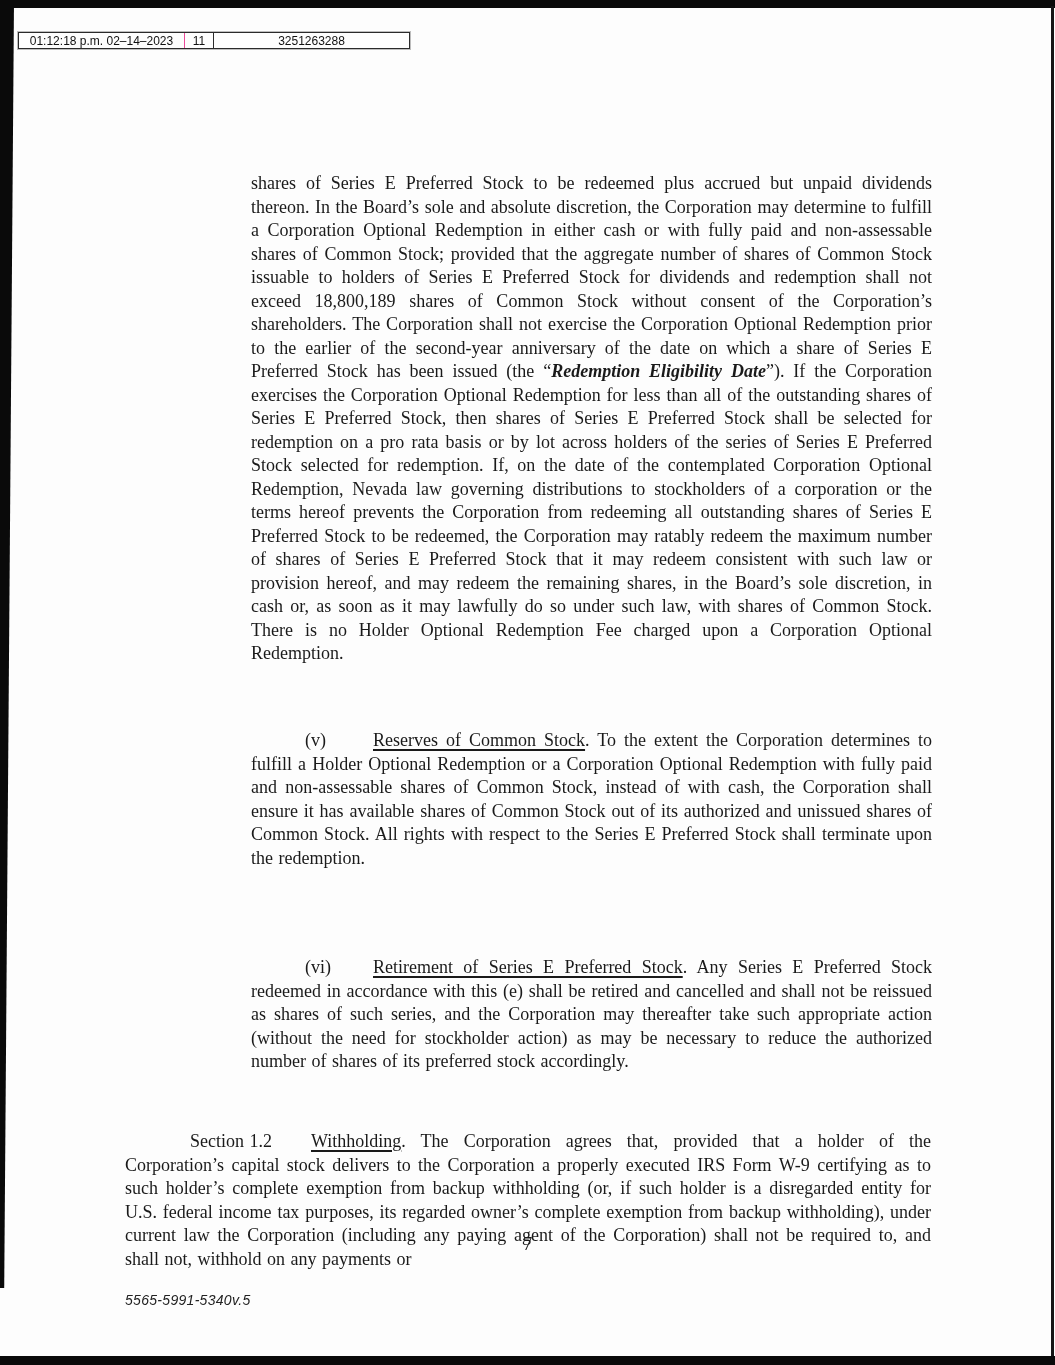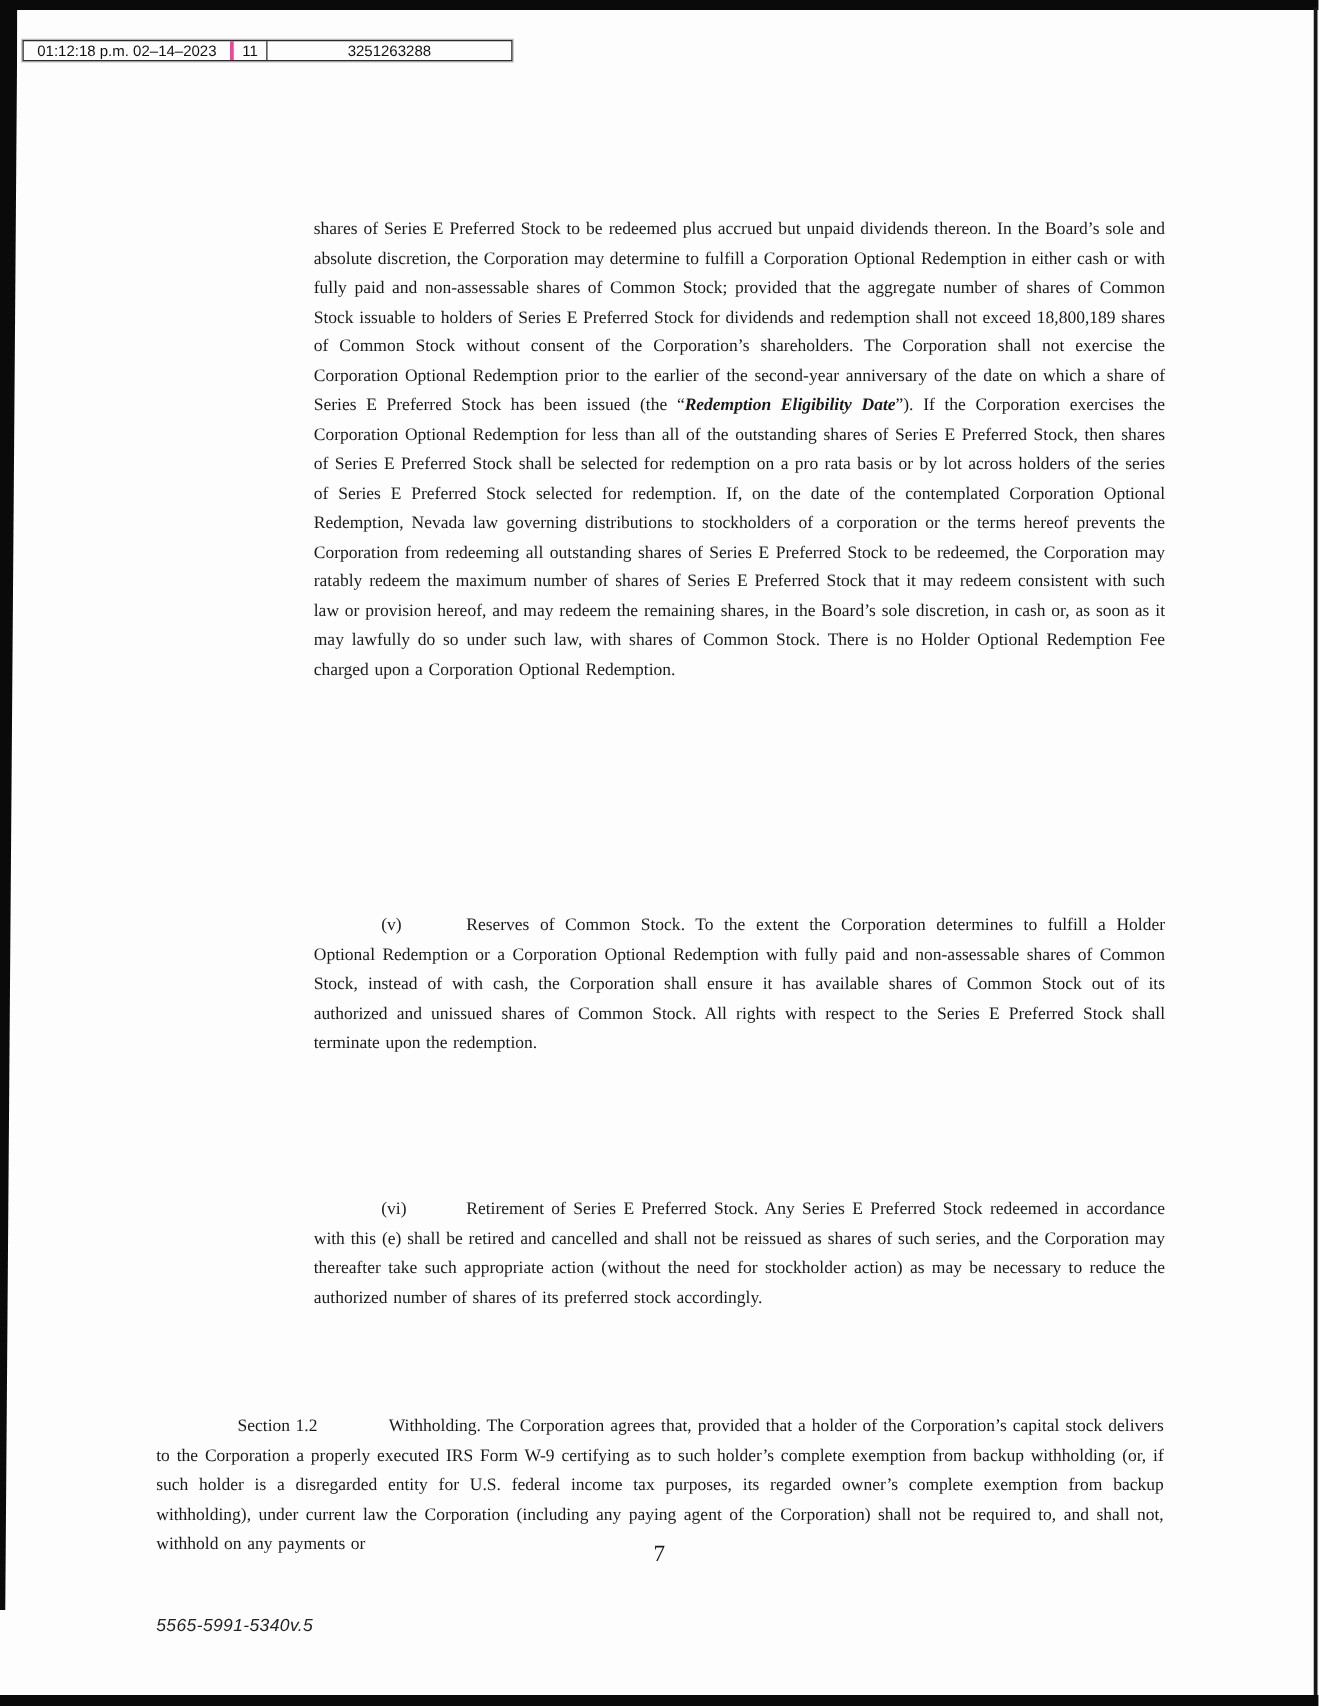--- a/index.html
+++ b/index.html
@@ -51,46 +51,47 @@
     line-height: 17px;
     color: #111;
     box-sizing: border-box;
   }
   .fax-cell {
     text-align: center;
     white-space: nowrap;
     overflow: hidden;
   }
   .fax-cell.c1 { width: 165px; }
-  .fax-cell.c2 { width: 29px; border-left: 3px solid #ec4899; box-sizing: border-box; }
+  .fax-cell.c2 { width: 29px; border-left: 1px solid #ec4899; box-sizing: border-box; }
   .fax-cell.c3 { flex: 1; border-left: 1px solid #2a2a2a; box-sizing: border-box; }
   
   .block {
     position: absolute;
     text-align: justify;
-    font-size: 14px;
+    font-size: 18px;
     line-height: 23.5px;
     word-spacing: 1px;
   }
   .block-main { left: 251px; width: 681px; }
   .b1 { top: 172px; }
   .b2 { top: 729px; text-indent: 54px; }
   .b3 { top: 956px; text-indent: 54px; }
   .b4 { top: 1130px; left: 125px; width: 806px; text-indent: 65px; }
   .num-label {
     display: inline-block;
     width: 68px;
     text-indent: 0;
   }
   .section-label {
     display: inline-block;
     width: 121px;
     text-indent: 0;
   }
   .heading-underline {
+    text-decoration: underline;
     text-decoration-thickness: 1.5px;
     text-underline-offset: 3px;
   }
   .defined-term {
     font-weight: bold;
     font-style: italic;
   }
   .page-number {
     position: absolute;
     top: 1232px; left: 0; width: 1055px;

